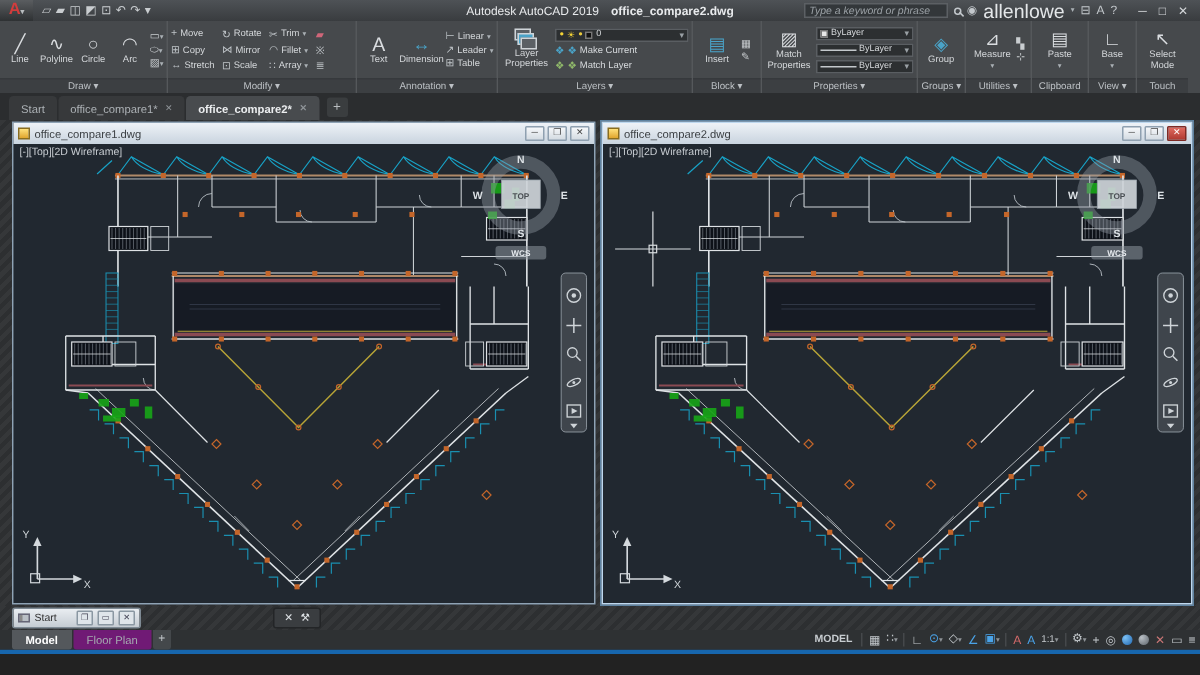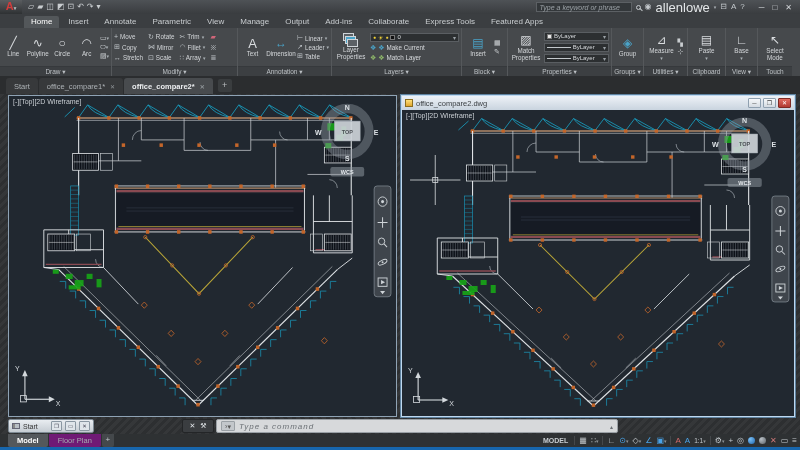--- a/index.html
+++ b/index.html
@@ -137,52 +137,42 @@
     <div class="qat">
       <span>▱</span>
       <span>▰</span>
       <span>◫</span>
       <span>◩</span>
       <span>⊡</span>
       <span>↶</span>
       <span>↷</span>
       <span>▾</span>
     </div>
+    <div class="tb-title">
+      <span>Autodesk AutoCAD 2019</span><b>office_compare2.dwg</b>
+    </div>
     <div class="tb-right">
       <div class="searchbox">
         <span>Type a keyword or phrase</span>
       </div>
       <span class="mag"></span>
       <span class="ic-chip">◉</span>
       <span class="username">allenlowe</span>
       <span class="ic-chip dd6">▾</span>
       <span class="ic-chip">⊟</span>
       <span class="ic-chip">A</span>
       <span class="ic-chip">?</span>
       <div class="winbtns">
         <span>─</span>
         <span>□</span>
         <span>✕</span>
       </div>
     </div>
   </header>
 
-  <nav class="ribbontabs">
-    <span class="rtab active">Home</span>
-    <span class="rtab">Insert</span>
-    <span class="rtab">Annotate</span>
-    <span class="rtab">Parametric</span>
-    <span class="rtab">View</span>
-    <span class="rtab">Manage</span>
-    <span class="rtab">Output</span>
-    <span class="rtab">Add-ins</span>
-    <span class="rtab">Collaborate</span>
-    <span class="rtab">Express Tools</span>
-    <span class="rtab">Featured Apps</span>
-  </nav>
 
   <div class="ribbon">
 
     <div class="panel" style="width:112px">
       <div class="pbody">
         <div class="bigbtn">
           <span class="ic">╱</span>
           <span class="lb">Line</span>
           </div>
         <div class="bigbtn">
@@ -439,20 +429,29 @@
     <div class="ftab active">
       <span>office_compare2*</span>
         <span class="x">✕</span>
       </div>
     <div class="ftab-add">+</div>
   </div>
 
   <div class="docarea">
 
     <div class="dwg" style="left:8px;width:389px">
+      <div class="dwgtitle">
+        <span class="dwgicon"></span>
+        <span>office_compare1.dwg</span>
+        <div class="dwgbtns">
+          <span class="dwgbtn">─</span>
+          <span class="dwgbtn">❐</span>
+          <span class="dwgbtn">✕</span>
+        </div>
+      </div>
       <div class="canvas">
         <svg id="plan-left" viewBox="0 0 389 306" preserveAspectRatio="none">
             <g>
               <rect x="0" y="0" width="389" height="306" fill="#212830"></rect>
               <line x1="56" y1="20" x2="66" y2="11" stroke="#18a2c6" stroke-width="0.8"></line>
               <path d="M70,20.5 L79,8.5 L100.4,20.5 M79,8.5 Q84,17 100.4,20.5" stroke="#18a2c6" fill="none" stroke-width="0.8"></path>
               <path d="M100.4,20.5 L109.4,8.5 L130.8,20.5 M109.4,8.5 Q114.4,17 130.8,20.5" stroke="#18a2c6" fill="none" stroke-width="0.8"></path>
               <path d="M130.8,20.5 L139.8,8.5 L161.20000000000002,20.5 M139.8,8.5 Q144.8,17 161.20000000000002,20.5" stroke="#18a2c6" fill="none" stroke-width="0.8"></path>
               <path d="M161.2,20.5 L170.2,8.5 L191.6,20.5 M170.2,8.5 Q175.2,17 191.6,20.5" stroke="#18a2c6" fill="none" stroke-width="0.8"></path>
               <path d="M191.6,20.5 L200.6,8.5 L222,20.5 M200.6,8.5 Q205.6,17 222,20.5" stroke="#18a2c6" fill="none" stroke-width="0.8"></path>
@@ -985,25 +984,20 @@
       <span class="grid"></span>
       <span>Start</span>
       <span class="smbtn" style="margin-left:auto">❐</span>
       <span class="smbtn">▭</span>
       <span class="smbtn">✕</span>
     </div>
     <div class="minibar">
       <span>✕</span>
       <span>⚒</span>
     </div>
-    <div class="cmdinput">
-      <span class="cmdchip"><span>›</span>▾</span>
-      <span class="cmdtext">Type a command</span>
-      <span class="cmdnotch">▴</span>
-    </div>
   </div>
 
   <div class="statusrow">
     <div class="ltabs">
       <span class="ltab active">Model</span>
       <span class="ltab">Floor Plan</span>
       <span class="ltab-add">+</span>
     </div>
     <div class="sticons">
       <span class="lblmodel">MODEL</span>

